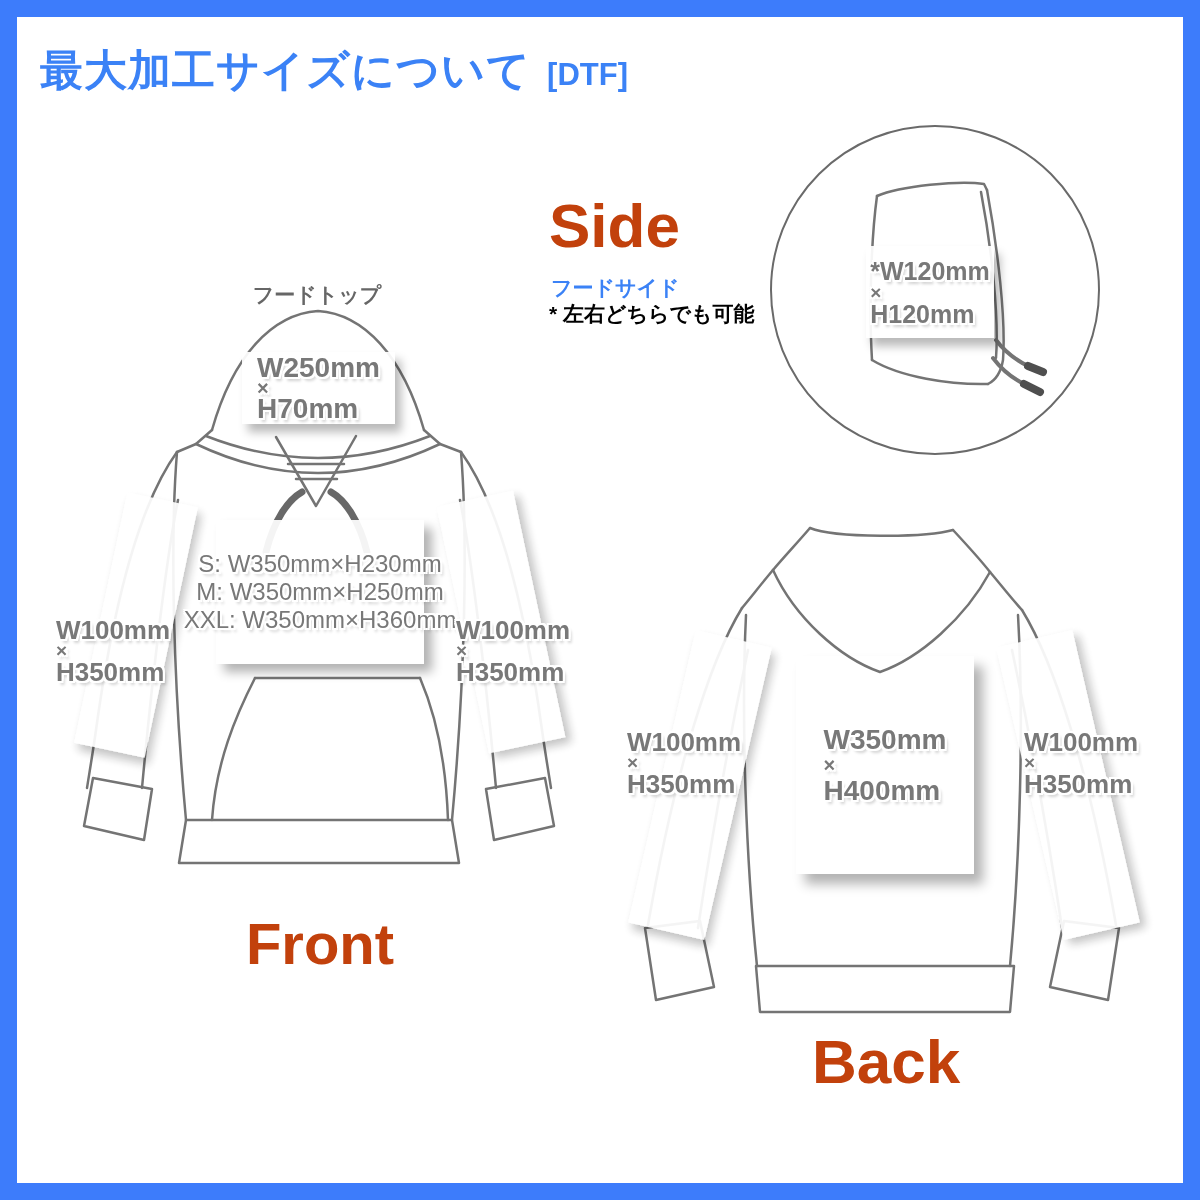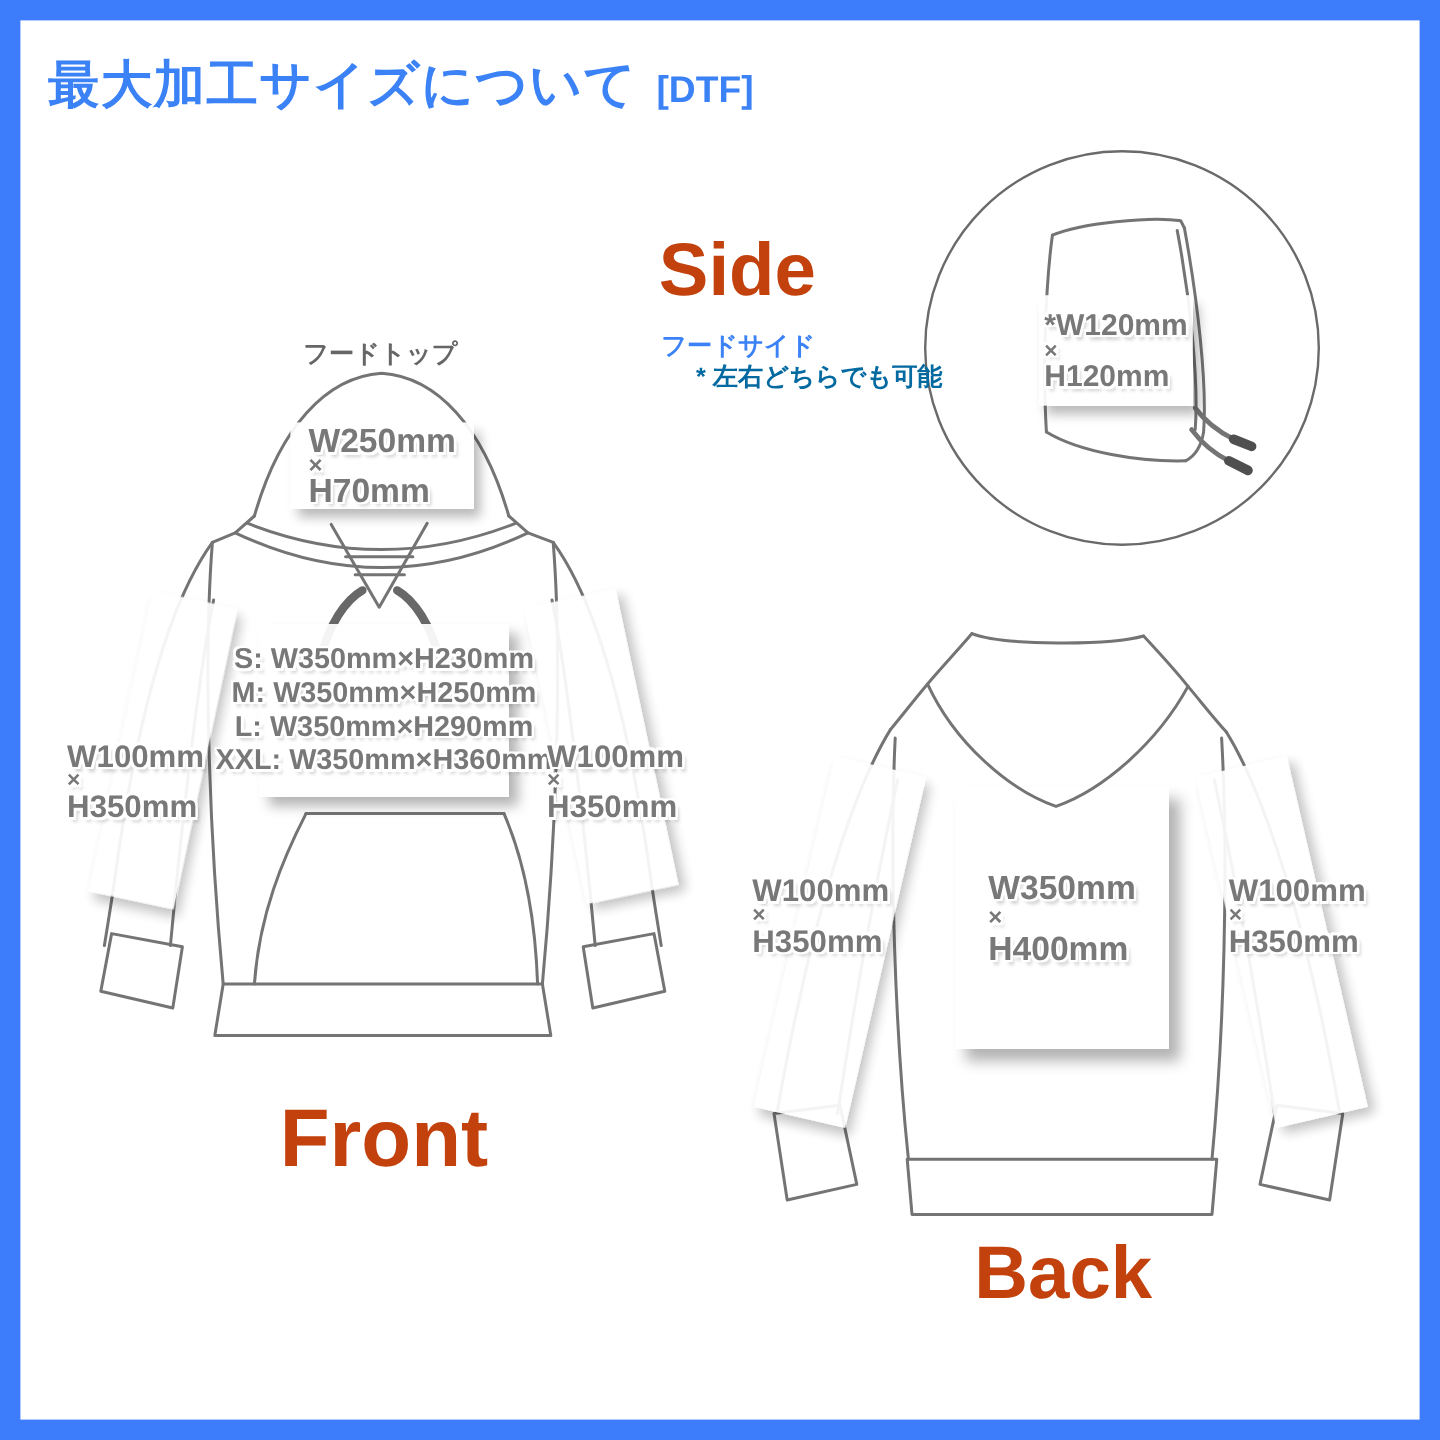--- a/index.html
+++ b/index.html
@@ -45,44 +45,44 @@
   .hood-top-box { left:242px; top:352px; width:153px; height:72px; }
   .hood-top-box .w, .hood-top-box .h { font-size:28px; line-height:24px; }
   .hood-top-box .x { font-size:20px; line-height:17px; }
 
   .chest-box {
     left:216px; top:520px; width:208px; height:144px;
     box-shadow:8px 8px 10px rgba(0,0,0,0.3);
   }
   .chest-box .size-line {
     display:block; font-size:24px; line-height:28px;
-    font-weight:700; color:#787878; white-space:nowrap; text-align:center;
+    font-weight:400; color:#787878; white-space:nowrap; text-align:center;
   }
 
   .side-box { left:866px; top:246px; width:128px; height:92px; }
   .side-box .w, .side-box .h { font-size:25px; line-height:26px; }
   .side-box .x { font-size:19px; line-height:17px; }
 
   .back-box {
     left:796px; top:656px; width:178px; height:218px;
     box-shadow:9px 10px 11px rgba(0,0,0,0.3);
   }
   .back-box .w, .back-box .h { font-size:28px; line-height:27px; }
   .back-box .x { font-size:20px; line-height:24px; }
 
   .caption {
     position:absolute; z-index:4; font-weight:700; white-space:nowrap;
   }
   .hood-top-caption { left:317px; top:281px; transform:translateX(-50%); font-size:21px; color:#666666; }
   .big-label { position:absolute; z-index:4; font-weight:800; color:#c2410c; white-space:nowrap; }
-  .front-label { left:320px; top:910px; transform:translateX(-50%); font-size:68px; }
+  .front-label { left:320px; top:910px; transform:translateX(-50%); font-size:58px; }
   .back-label  { left:886px; top:1026px; transform:translateX(-50%); font-size:62px; }
   .side-label  { left:549px; top:190px; font-size:62px; }
   .side-caption { left:551px; top:274px; font-size:21px; color:#3b82f6; }
-  .side-note    { left:580px; top:300px; font-size:21px; color:#0369a1; }
+  .side-note    { left:549px; top:300px; font-size:21px; color:#000000; }
 </style>
 </head>
 <body>
 
 <svg class="lineart" width="1200" height="1200" viewBox="0 0 1200 1200">
   <defs>
     <filter id="soft" x="-40%" y="-40%" width="180%" height="180%">
       <feDropShadow dx="5" dy="6" stdDeviation="5" flood-color="#000000" flood-opacity="0.26"></feDropShadow>
     </filter>
   </defs>
@@ -189,21 +189,20 @@
   <div class="dim-inner">
     <span class="w halo">W250mm</span>
     <span class="x halo">×</span>
     <span class="h halo">H70mm</span>
   </div>
 </div>
 
 <div class="wbox chest-box">
   <span class="size-line halo">S: W350mm×H230mm</span>
   <span class="size-line halo">M: W350mm×H250mm</span>
-  <span class="size-line halo">L: W350mm×H290mm</span>
   <span class="size-line halo">XXL: W350mm×H360mm</span>
 </div>
 
 <div class="dim" style="left:113px; top:618px;">
   <span class="w halo">W100mm</span>
   <span class="x halo">×</span>
   <span class="h halo">H350mm</span>
 </div>
 
 <div class="dim" style="left:513px; top:618px;">

